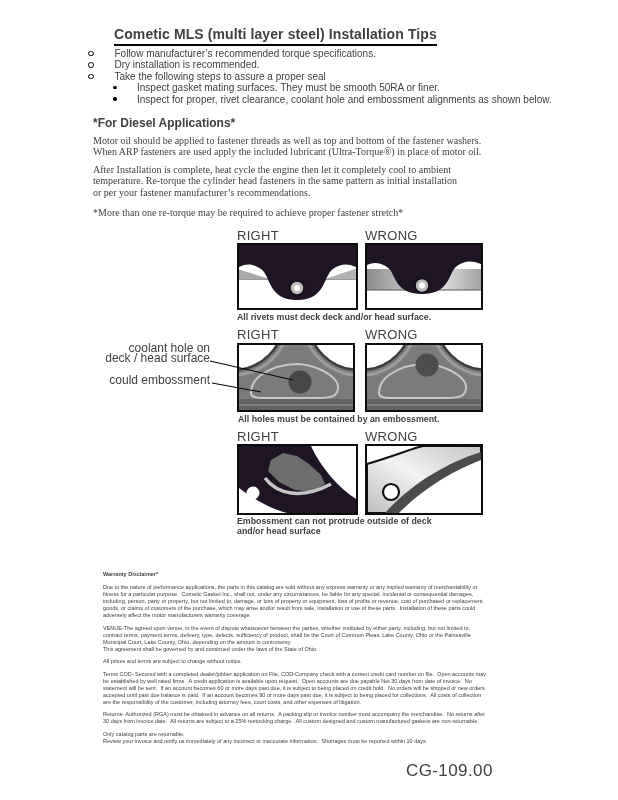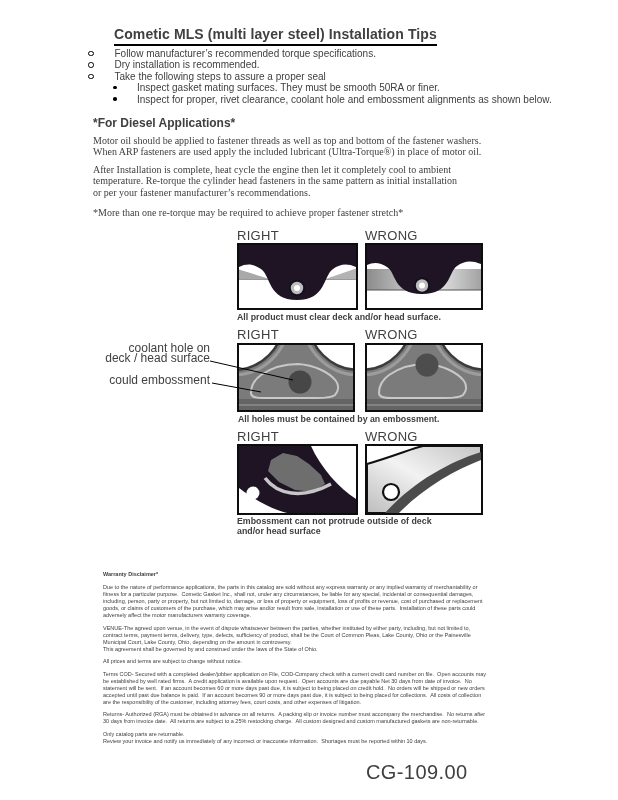--- a/index.html
+++ b/index.html
@@ -21,21 +21,21 @@
   
   .dg-head{position:absolute;font-size:13px;line-height:14px;text-align:left;letter-spacing:.3px;}
   .dg-box{position:absolute;z-index:1;}
   .dg-cap{position:absolute;font-size:8.8px;font-weight:700;line-height:10px;white-space:pre-line;}
   .callout{position:absolute;font-size:12px;line-height:9.5px;text-align:right;width:112px;white-space:pre-line;}
   .leaders{position:absolute;left:110px;top:330px;z-index:3;pointer-events:none;}
   
   .legal{position:absolute;left:103px;top:571px;width:470px;font-size:5.5px;line-height:7px;}
   .legal .lh{font-weight:700;margin:0 0 6px 0;white-space:pre;}
   .legal p{margin:0 0 5.5px 0;white-space:pre;}
-  .footer-code{position:absolute;left:366px;top:761px;font-size:20px;letter-spacing:.4px;}
+  .footer-code{position:absolute;left:406px;top:761px;font-size:17px;letter-spacing:.4px;}
 </style>
 </head>
 <body>
 
 <div class="page">
 
   <div class="title">Cometic MLS (multi layer steel) Installation Tips</div>
 
   <div class="brow" style="left:88px;top:47.5px">
     <span class="ring"></span>
@@ -90,21 +90,21 @@
     </defs>
     <rect width="118" height="67" fill="#ffffff"></rect>
     <rect x="2" y="26" width="114" height="21" fill="url(#g1)"></rect>
     <line x1="2" y1="47" x2="116" y2="47" stroke="#555555" stroke-width="1"></line>
     <path d="M2,2 H116 V21 C106,17 99,18 92,23 C83,29 86,51 57,51 C28,51 31,29 22,24 C15,19 8,19 2,22 Z" fill="#1e1424"></path>
     <circle cx="57" cy="42.5" r="7.2" fill="#bdbdbd" stroke="#170f1d" stroke-width="2"></circle>
     <circle cx="57" cy="42.5" r="3" fill="#ffffff"></circle>
     <rect x="1" y="1" width="116" height="65" fill="none" stroke="#0d0d0d" stroke-width="2"></rect>
   </svg>
 
-  <div class="dg-cap" style="left:237px;top:312px">All product must clear deck and/or head surface.</div>
+  <div class="dg-cap" style="left:237px;top:312px">All rivets must deck deck and/or head surface.</div>
 
   <div class="dg-head" style="left:237px;top:328px;width:118px">RIGHT</div>
   <div class="dg-head" style="left:365px;top:328px;width:118px">WRONG</div>
 
   <div class="callout" style="left:98px;top:344px">coolant hole on
 deck / head surface</div>
   <div class="callout" style="left:98px;top:376px">could embossment</div>
 
   <svg class="leaders" width="260" height="100" viewBox="0 0 260 100">
     <line x1="100" y1="31" x2="183" y2="50" stroke="#000" stroke-width="1"></line>

